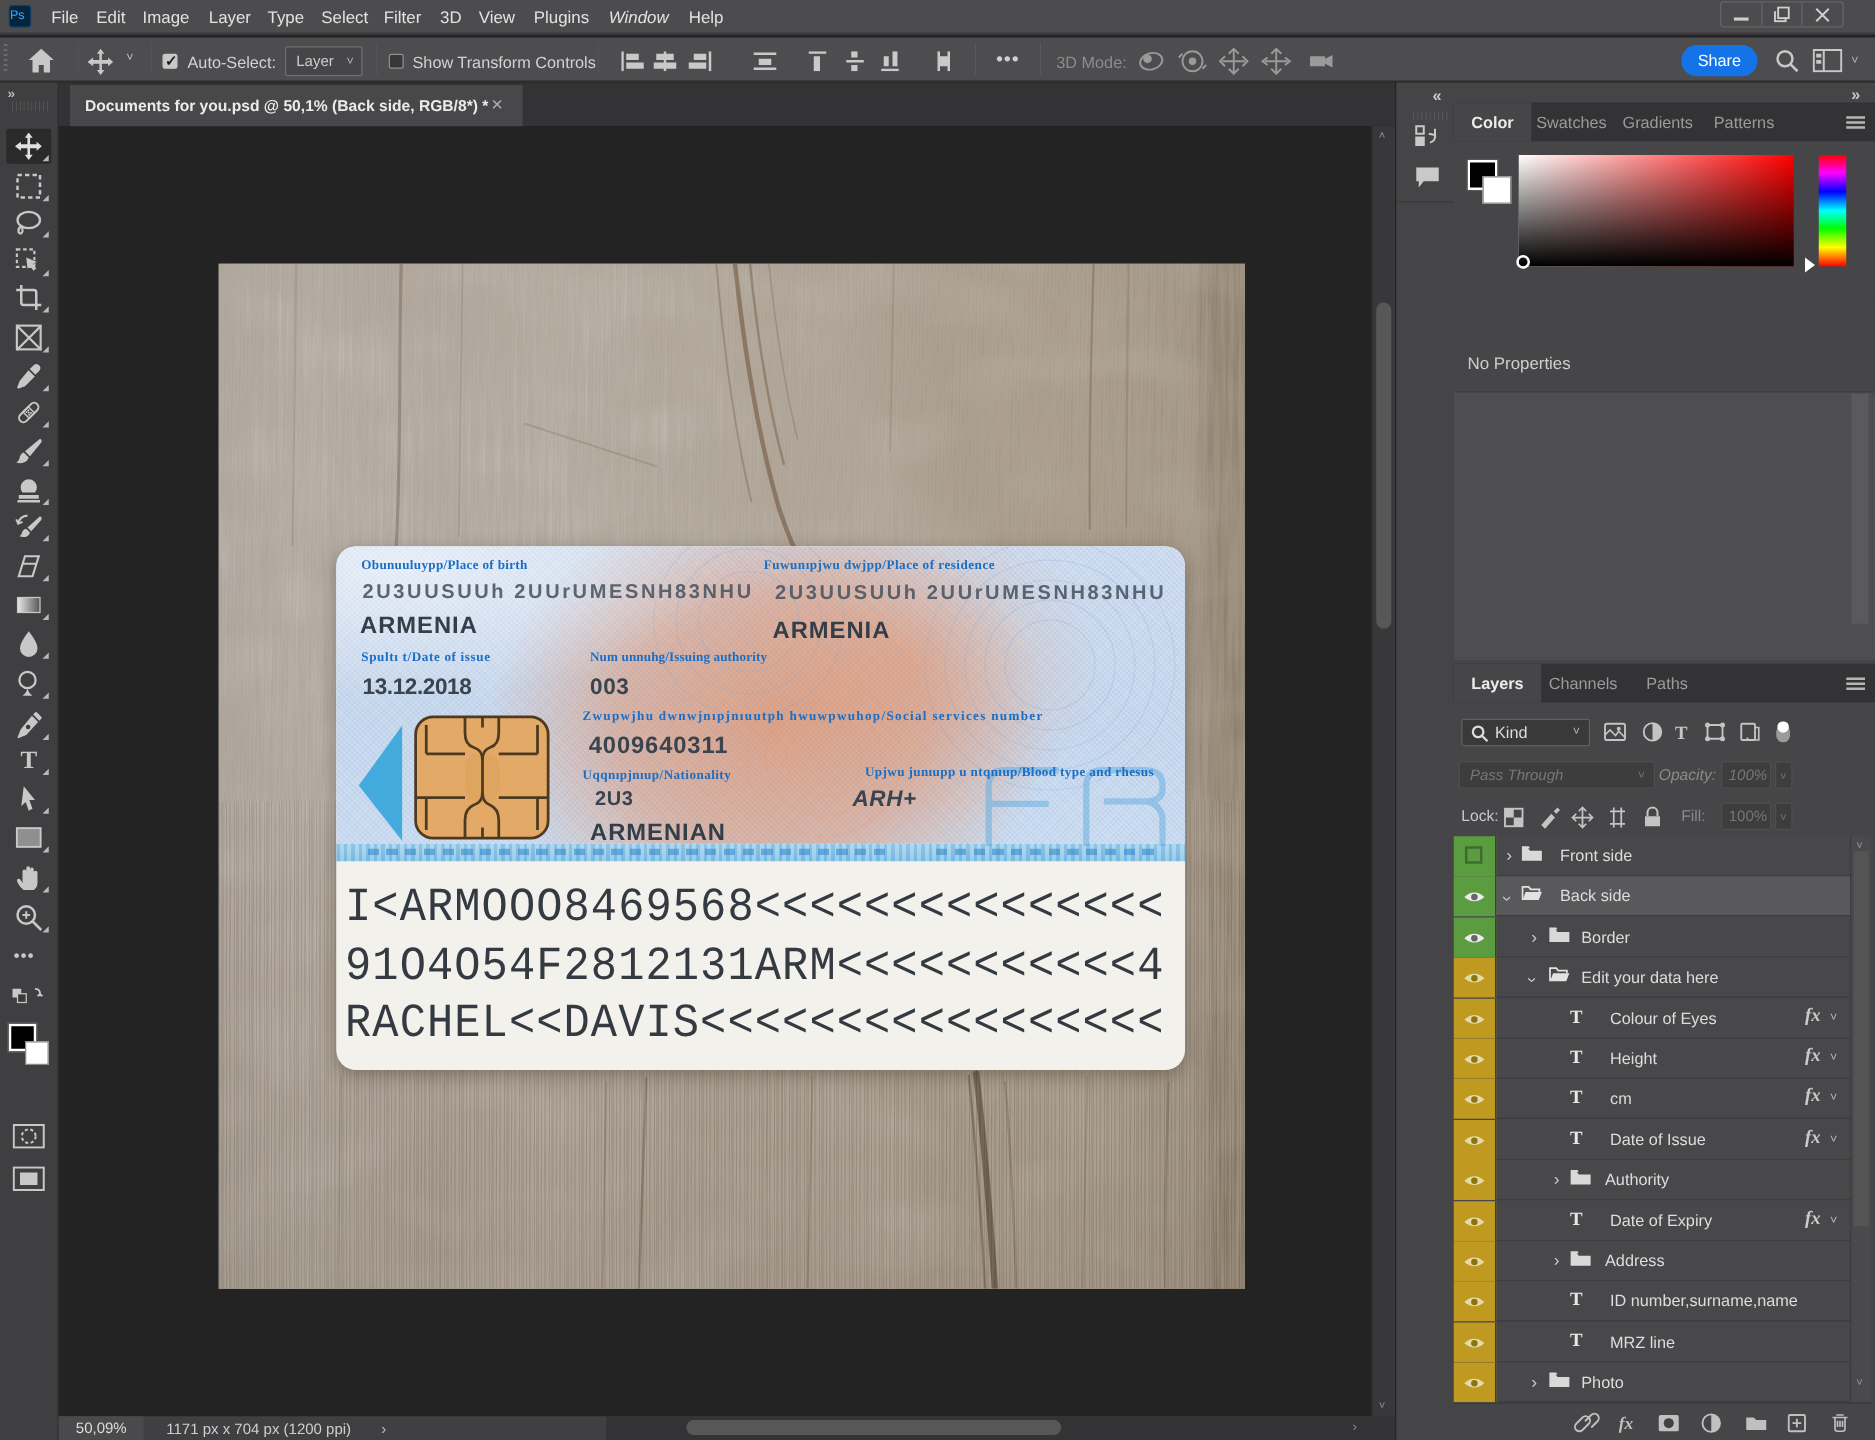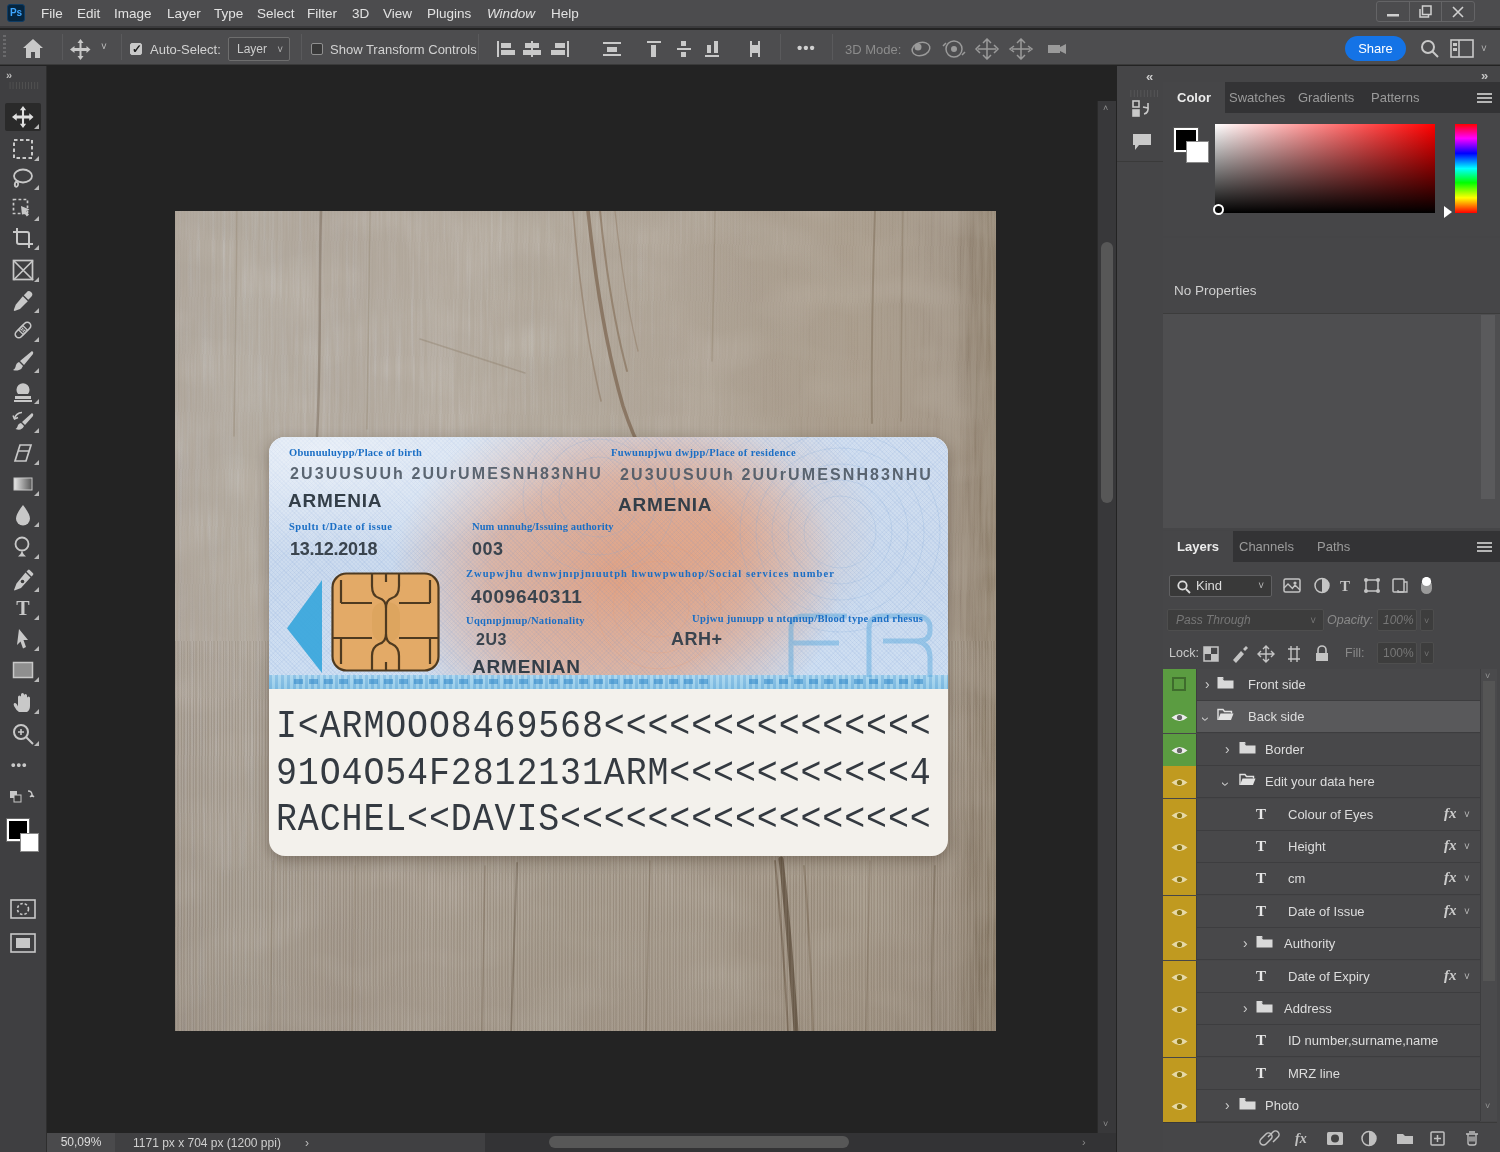--- a/index.html
+++ b/index.html
@@ -1,21 +1,21 @@
 <!DOCTYPE html>
 <html><head><meta charset="utf-8">
 <style>
 *{margin:0;padding:0;box-sizing:border-box;}
 html,body{width:1500px;height:1152px;overflow:hidden;background:#232323;font-family:"Liberation Sans",sans-serif;}
 .abs{position:absolute;}
 #app{position:relative;width:1500px;height:1152px;}
 
 #menubar{left:0;top:0;width:1500px;height:28px;background:#4c4c4e;color:#e2e2e2;font-size:13.5px;border-bottom:2px solid #3a3a3c;}
 #menubar .mi{position:absolute;top:6px;}
-#pslogo{left:7px;top:4px;width:18px;height:18px;background:#05253f;border:1px solid #0f3c64;border-radius:3px;color:#3ea6ff;font-size:10px;font-weight:bold;text-align:center;line-height:16px;}
+#pslogo{left:7px;top:4px;width:18px;height:18px;background:#05253f;border:1px solid #0f3c64;border-radius:3px;color:#3ea6ff;font-size:10px;font-weight:normal;line-height:16px;}
 #winbtns{left:1376px;top:1px;width:99px;height:21px;border:1px solid #646466;border-radius:3px;display:flex;}
 #winbtns div{flex:1;border-right:1px solid #646466;color:#cfcfcf;display:flex;align-items:center;justify-content:center;}
 #winbtns div:last-child{border-right:none;}
 #optbar{left:0;top:30px;width:1500px;height:35px;background:#4d4d4f;border-bottom:1px solid #3a3a3a;color:#d2d2d2;font-size:13px;}
 .vsep{position:absolute;top:4px;width:1px;height:26px;background:#3e3e40;border-right:1px solid #5a5a5c;}
 .obtxt{position:absolute;top:12px;}
 
 .cb{position:absolute;width:12px;height:12px;border:1px solid #909090;border-radius:2px;background:#383838;}
 .cb.on{background:#c8c8c8;border-color:#c8c8c8;}
 .cb.on:after{content:"\2713";color:#1a1a1a;font-size:12px;position:absolute;left:1px;top:-2px;font-weight:900;}
@@ -354,20 +354,23 @@
     <div class="abs" style="left:10px;top:833px;"><svg width="26" height="20" viewBox="0 0 26 20" fill="none" stroke="#c8c8c8">
           <rect x="1" y="1" width="24" height="18" stroke-width="1.6"></rect>
           <circle cx="13" cy="10" r="5.5" stroke-width="1.6" stroke-dasharray="2.5,2"></circle>
         </svg></div>
     <div class="abs" style="left:10px;top:867px;"><svg width="26" height="20" viewBox="0 0 26 20" fill="none" stroke="#c8c8c8" stroke-width="1.6">
           <rect x="1" y="1" width="24" height="18"></rect>
           <rect x="6" y="5" width="14" height="10" fill="#c8c8c8" stroke="none"></rect>
         </svg></div>
   </div>
 
+  <div id="tabbar" class="abs">
+    <div id="dtab">Documents for you.psd @ 50,1% (Back side, RGB/8*) * <span class="x">×</span></div>
+  </div>
 
   <div id="canvas" class="abs">
     <div id="doc" class="abs">
       <svg id="woodsvg" width="821" height="820" style="position:absolute;left:0;top:0;">
         <defs>
           <filter id="grain" x="0" y="0" width="100%" height="100%">
             <feTurbulence type="fractalNoise" baseFrequency="0.25 0.01" numOctaves="4" seed="7" result="n"></feTurbulence>
             <feColorMatrix in="n" type="matrix" values="0 0 0 0 0.42  0 0 0 0 0.36  0 0 0 0 0.29  1.2 1.2 1.2 0 -1.1"></feColorMatrix>
           </filter>
           <filter id="mottle" x="0" y="0" width="100%" height="100%">
@@ -434,21 +437,21 @@
         <div class="cval" style="left:203px;top:102px;">003</div>
         <div class="clbl" style="left:197px;top:131px;letter-spacing:1.05px;">Zwupwjhu dwnwjnıpjnıuutph hwuwpwuhop/Social services number</div>
         <div class="cval" style="left:202px;top:149px;font-size:19px;letter-spacing:0.7px;">4009640311</div>
         <div class="clbl" style="left:197px;top:178px;letter-spacing:0.35px;">Uqqnıpjnıup/Nationality</div>
         <div class="cval" style="left:207px;top:194px;font-size:16px;">2U3</div>
         <div class="cbig" style="left:203px;top:219px;font-size:19px;">ARMENIAN</div>
         <div class="clbl" style="left:342px;top:10px;letter-spacing:0.4px;">Fuwunıpjwu dwjpp/Place of residence</div>
         <div class="carm" style="left:351px;top:29px;">2U3UUSUUh 2UUrUMESNH83NHU</div>
         <div class="cbig" style="left:349px;top:57px;">ARMENIA</div>
         <div class="clbl" style="left:423px;top:176px;letter-spacing:0.3px;">Upjwu junıupp u ntqnıup/Blood type and rhesus</div>
-        <div class="cval" style="left:402px;top:192px;">ARH+</div>
+        <div class="cval" style="left:413px;top:192px;font-style:italic;">ARH+</div>
         <div id="chip">
           <svg width="109" height="100" viewBox="0 0 109 100">
             <rect x="1.5" y="1.5" width="106" height="97" rx="14" fill="#e3aa67"></rect>
             <path d="M55,30 q-14,0 -14,14 v12 q0,14 14,14 q14,0 14,-14 v-12 q0,-14 -14,-14" fill="#dda55f"></path>
             <rect x="1.5" y="1.5" width="106" height="97" rx="14" fill="none" stroke="#4e3a20" stroke-width="2.2"></rect>
             <g stroke="#4e3a20" stroke-width="2.2" fill="none">
               <path d="M10,31 L41,31 M1.5,66 L41,66 M68,31 L99,31 M68,66 L107,66"></path>
               <path d="M10,31 Q10,14 10,8 M99,31 Q99,14 99,8 M10,66 L10,92 M99,66 L99,92"></path>
               <path d="M41,1.5 L41,14 Q41,24 48,26 Q55,28 55,36 L55,62 Q55,70 48,72 Q41,75 41,84 L41,98.5"></path>
               <path d="M68,1.5 L68,14 Q68,24 61,26 Q55,28 55,36 M68,98.5 L68,84 Q68,75 61,72 Q55,70 55,62"></path>

